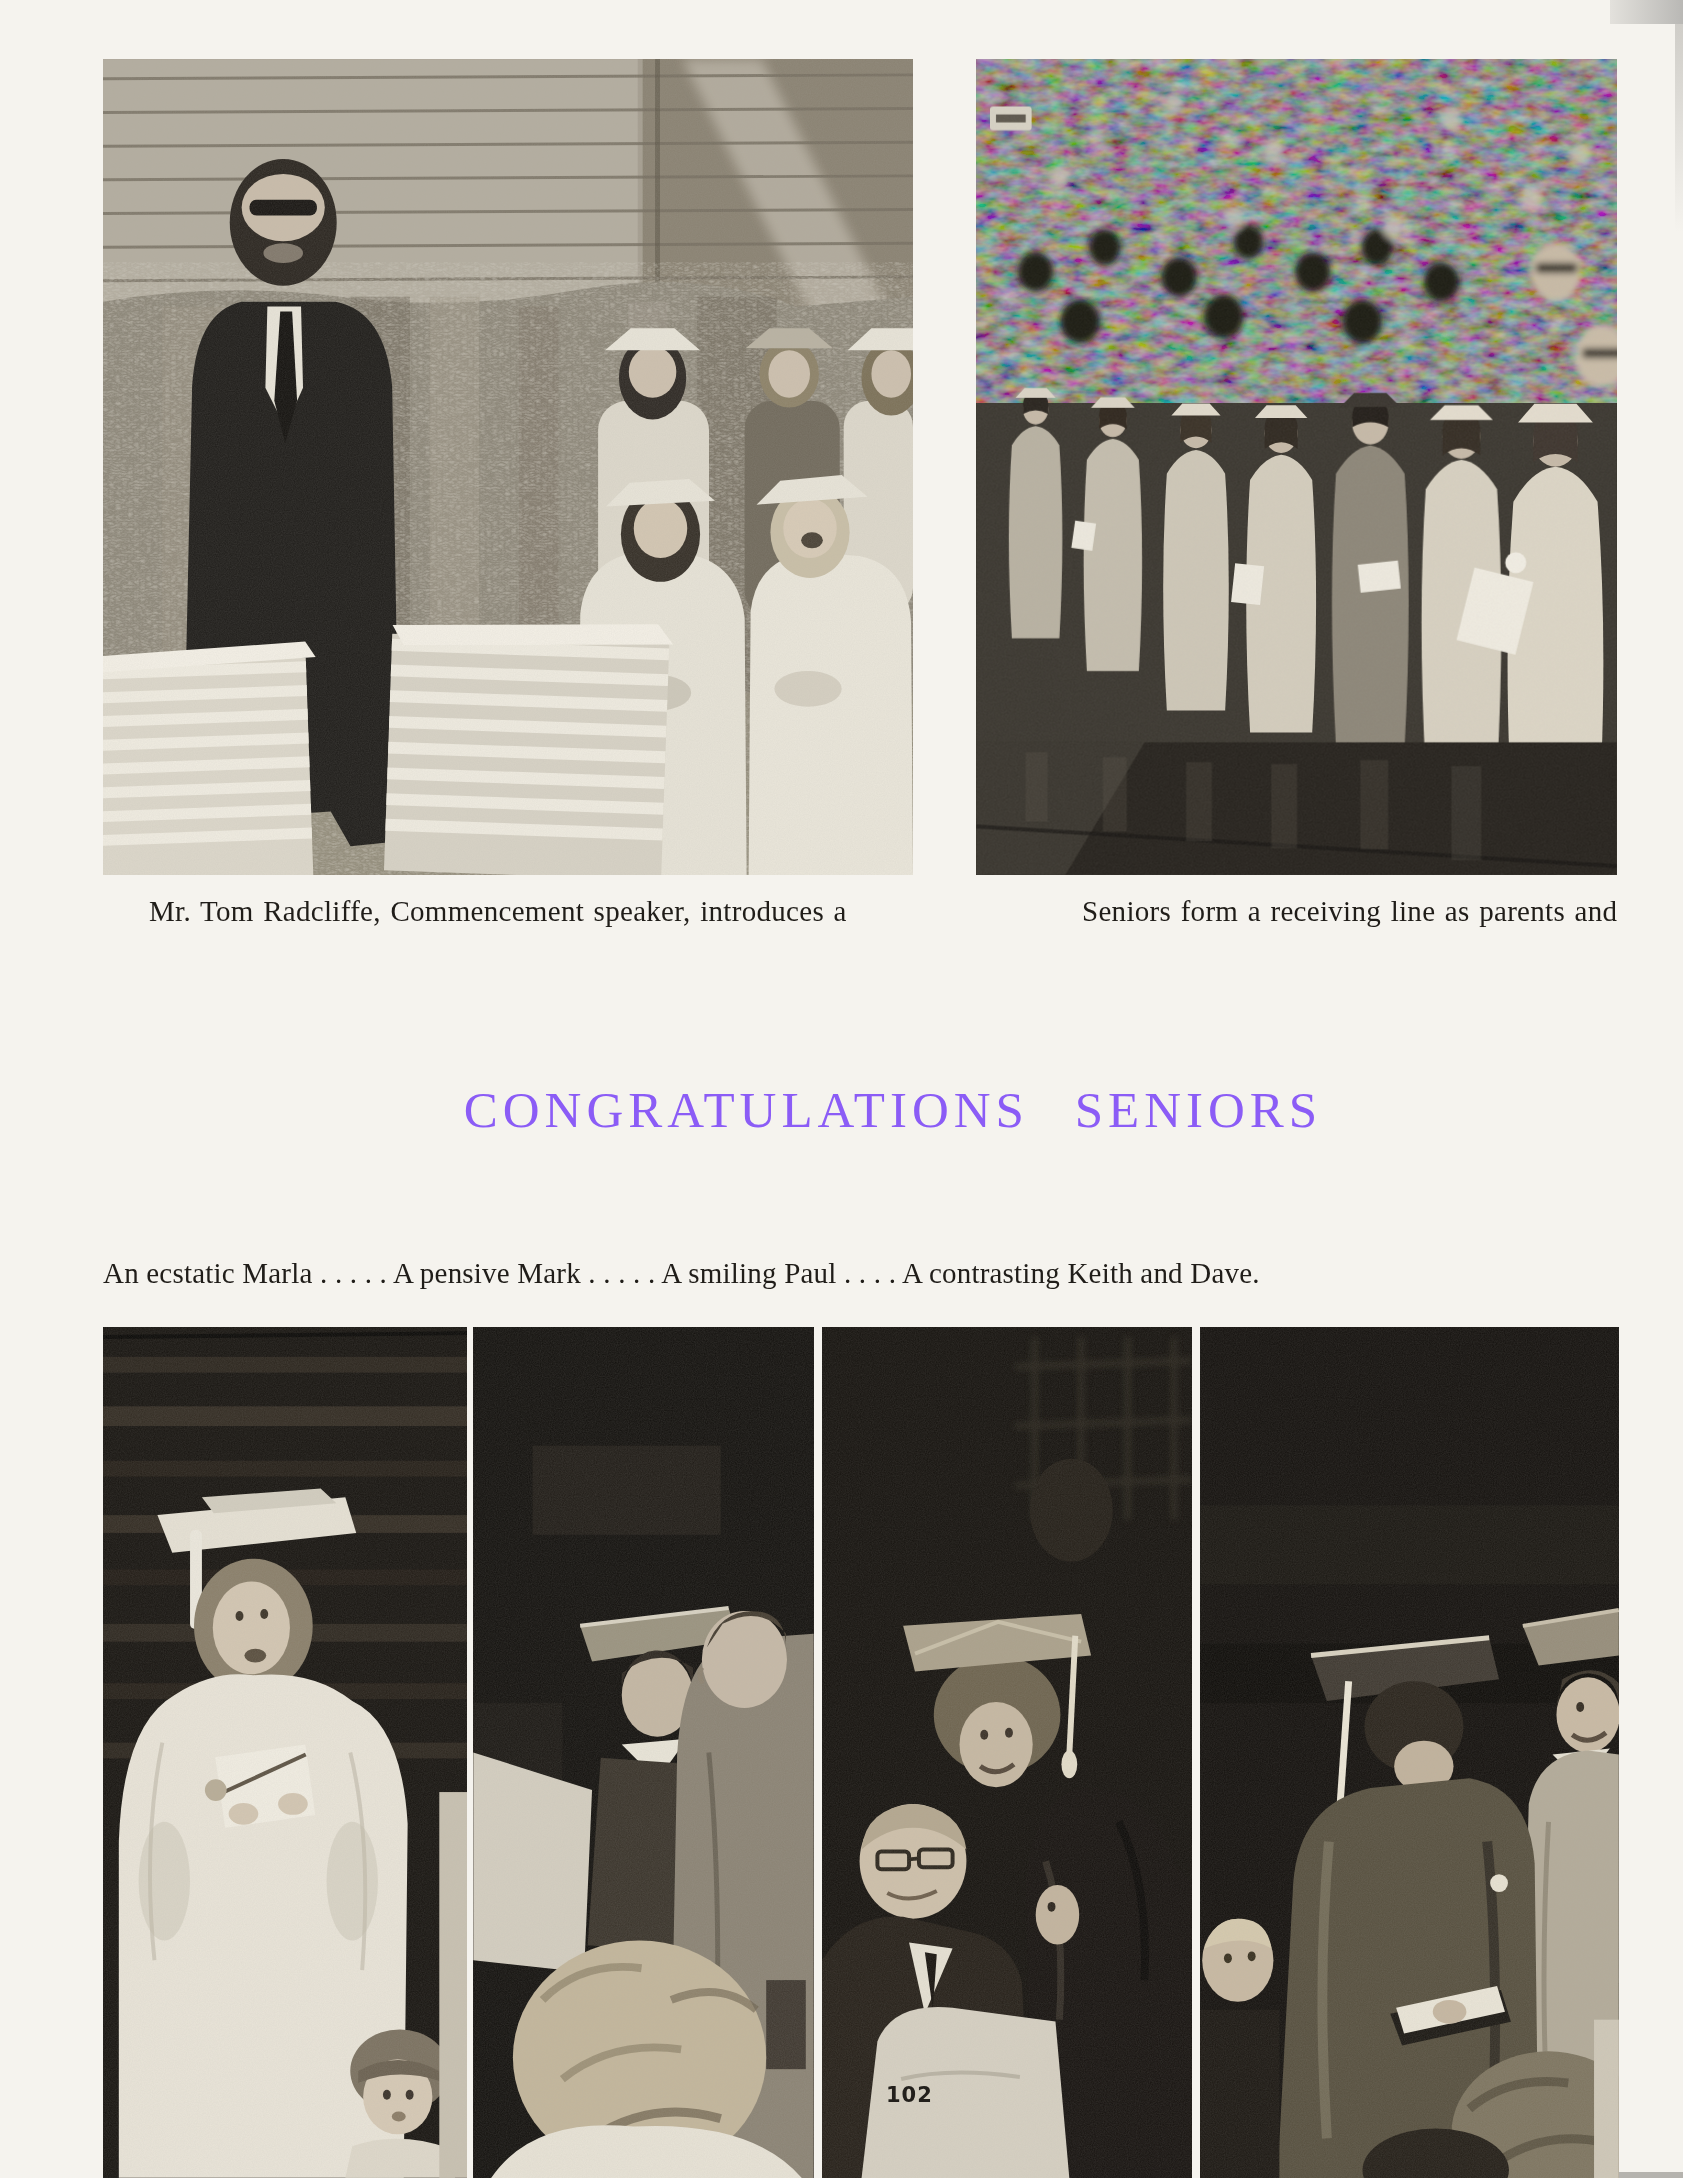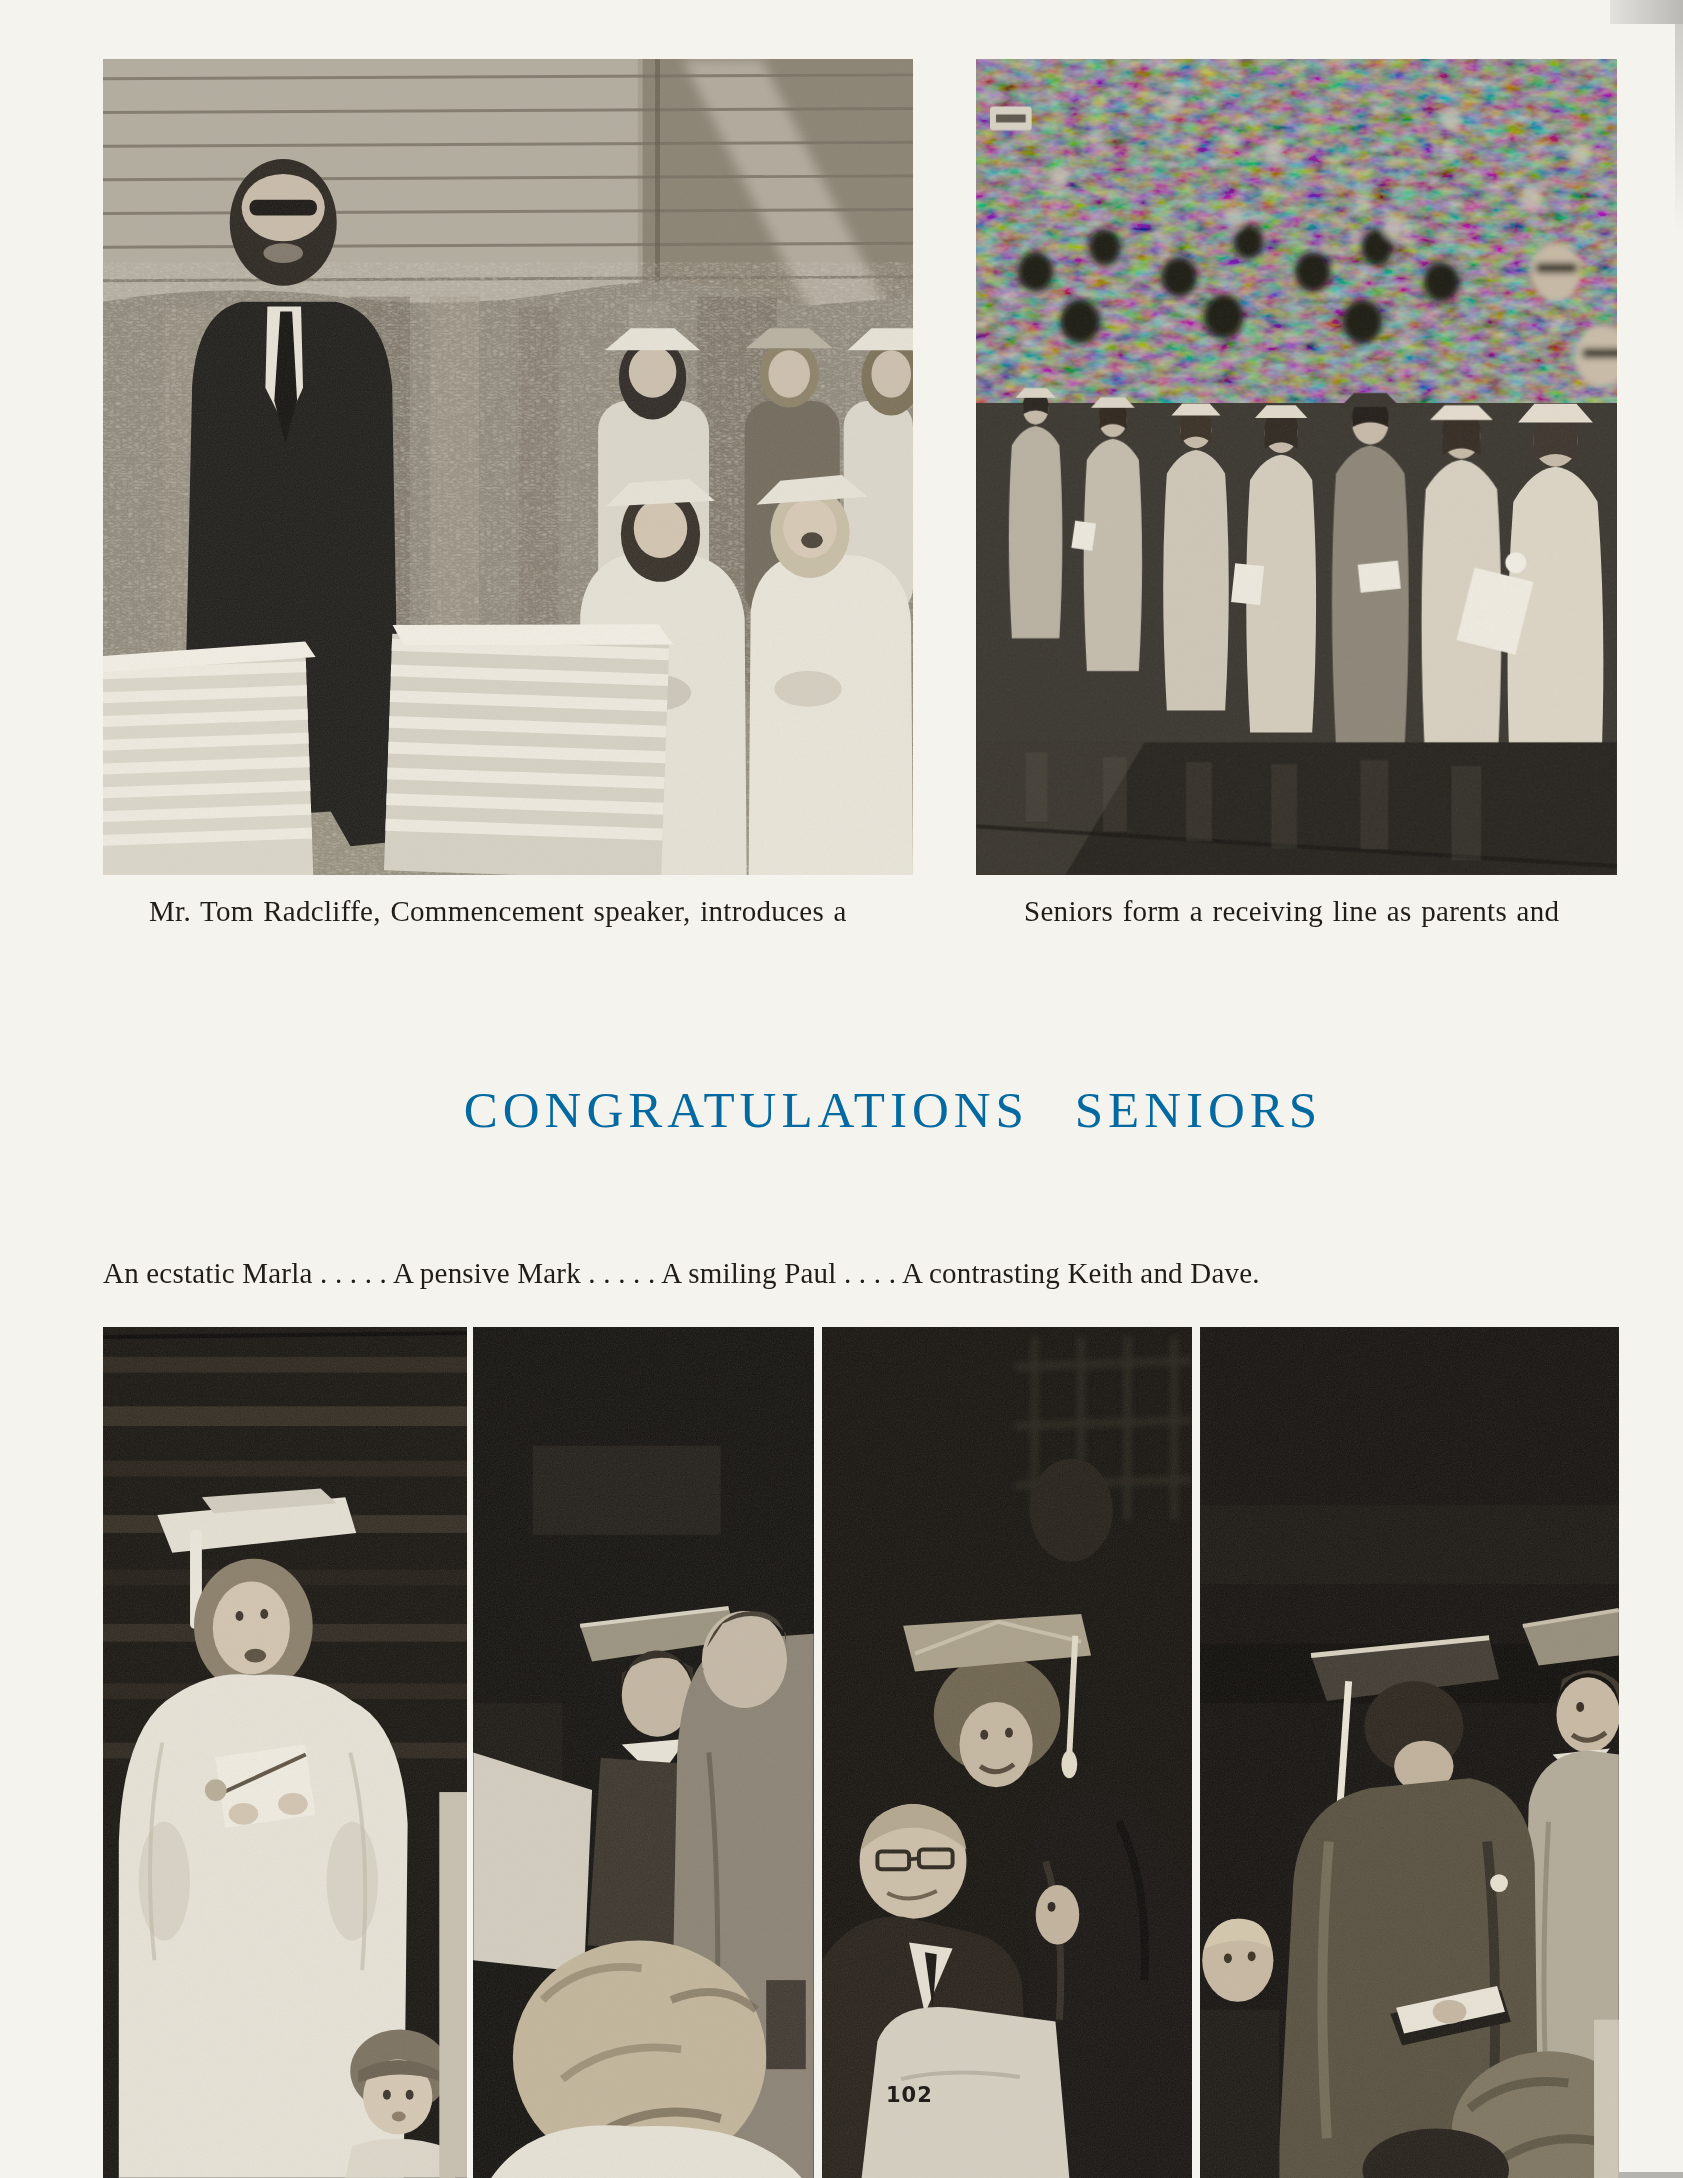--- a/index.html
+++ b/index.html
@@ -10,21 +10,21 @@
   }
   .photo{position:absolute;overflow:hidden;background:#201d18;}
   .photo svg{display:block;width:100%;height:100%;}
   .caption{
     position:absolute;font-size:29px;line-height:39px;
     letter-spacing:0.3px;word-spacing:2px;color:#201d19;
   }
   .heading{
     position:absolute;left:103px;right:0;top:1081px;
     text-align:center;font-size:51px;letter-spacing:5px;word-spacing:28px;
-    color:#0369a1;white-space:nowrap;
+    color:#8b5cf6;white-space:nowrap;
   }
   .strip-caption{
     position:absolute;left:103px;right:10px;top:1257px;
     text-align:left;font-size:29px;letter-spacing:0.2px;color:#201d19;
     white-space:nowrap;
   }
   .page-number{
     position:absolute;left:886px;top:2083px;z-index:5;
     font-family:"DejaVu Sans", sans-serif;font-weight:700;
     font-size:21px;letter-spacing:1px;color:#23201c;
@@ -38,21 +38,21 @@
     background:linear-gradient(#cfcdc8,#f5f3ee);
   }
   .scan-edge-b{
     position:absolute;left:1406px;top:2172px;width:277px;height:6px;
     background:#b5b3ae;
   }
   
   .p-tl{left:103px;top:59px;width:810px;height:816px;}
   .p-tr{left:976px;top:59px;width:641px;height:816px;}
   .cap-l{left:149px;top:892px;width:733px;}
-  .cap-r{left:1024px;top:892px;width:594px;}
+  .cap-r{left:1082px;top:892px;width:594px;}
   .p-b1{left:103px;top:1327px;width:364px;height:851px;}
   .p-b2{left:473px;top:1327px;width:341px;height:851px;}
   .p-b3{left:822px;top:1327px;width:370px;height:851px;}
   .p-b4{left:1200px;top:1327px;width:419px;height:851px;}
 </style>
 </head>
 <body>
 
 <svg width="0" height="0" style="position:absolute" aria-hidden="true">
   <defs>

